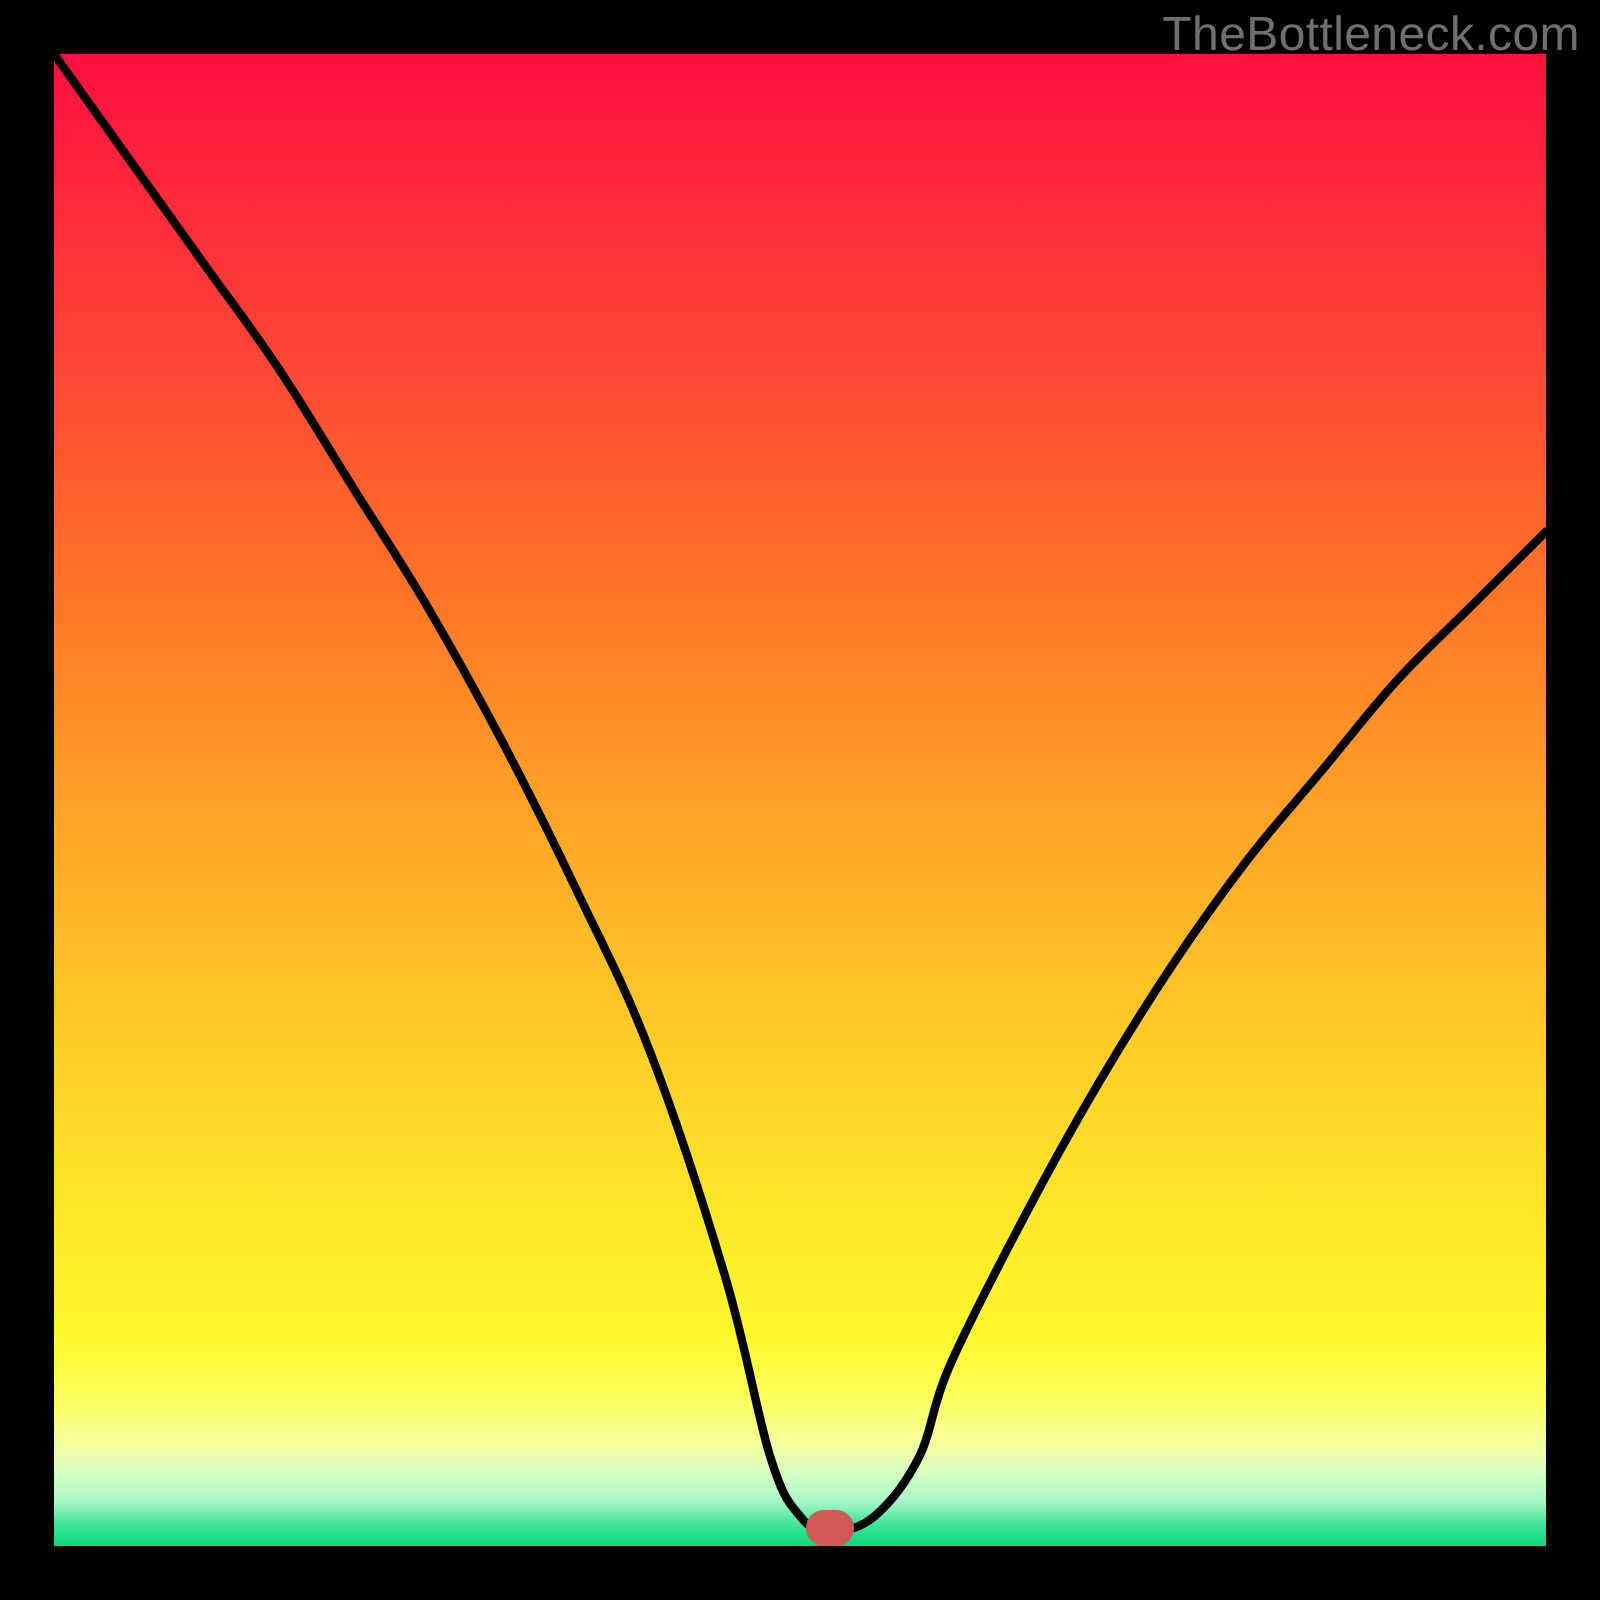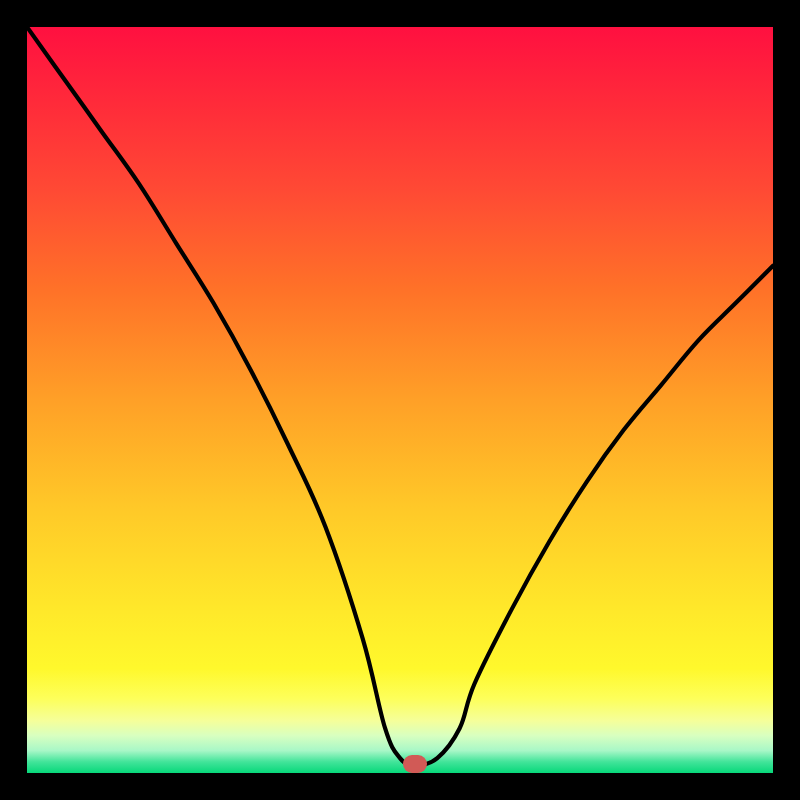--- a/index.html
+++ b/index.html
@@ -69,20 +69,21 @@
     position: absolute;
     left: 0; top: 0;
     width: 746px;
     height: 746px;
   }
 </style>
 </head>
 <body>
 
 <div class="frame">
+  <div class="watermark">TheBottleneck.com</div>
 
   <div class="plot">
     <div class="gradient"></div>
 
     <svg class="curve" viewBox="0 0 746 746" preserveAspectRatio="none">
       <path id="curve-path" fill="none" stroke="#000" stroke-width="4.2" stroke-linecap="round" d="M 0 0 C 6.714 9.399599999999984, 23.872000000000003 33.4207999999999, 37.300000000000004 52.219999999999914 C 50.72800000000001 71.01919999999993, 61.17200000000001 85.64080000000004, 74.60000000000001 104.44000000000005 C 88.028 123.23920000000007, 98.472 136.51799999999997, 111.89999999999999 156.65999999999997 C 125.32799999999999 176.80199999999996, 135.77200000000002 194.85520000000002, 149.20000000000002 216.34000000000003 C 162.62800000000001 237.82480000000004, 173.072 253.1924, 186.5 276.02 C 199.928 298.84759999999994, 210.37199999999999 317.6468, 223.79999999999998 343.15999999999997 C 237.22799999999998 368.67319999999995, 247.67199999999997 389.5612, 261.09999999999997 417.76 C 274.52799999999996 445.9588, 284.97200000000004 464.9072, 298.40000000000003 499.82 C 311.82800000000003 534.7328, 324.9576 575.4644000000001, 335.7 611.72 C 346.44239999999996 647.9756, 351.366 679.7552000000001, 358.08 701.24 C 364.794 722.7248, 367.6288 724.3660000000001, 373 731.08 C 378.3712 737.794, 381.206 738.54, 387.92 738.54 C 394.634 738.54, 402.2432 737.794, 410.3 731.08 C 418.3568 724.3660000000001, 425.96599999999995 714.668, 432.67999999999995 701.24 C 439.39399999999995 687.812, 438.20039999999995 677.9648, 447.59999999999997 656.48 C 456.9996 634.9952000000001, 471.47200000000004 607.3932, 484.90000000000003 581.88 C 498.32800000000003 556.3668, 508.77199999999993 537.5676, 522.1999999999999 514.74 C 535.6279999999999 491.9124, 546.072 475.202, 559.5 455.06 C 572.928 434.918, 583.3720000000001 420.29639999999995, 596.8000000000001 402.84 C 610.2280000000001 385.3836, 620.672 374.19359999999995, 634.1 358.08 C 647.528 341.9664, 657.972 328.09080000000006, 671.4 313.32000000000005 C 684.828 298.54920000000004, 695.2719999999999 289.448, 708.6999999999999 276.02 C 722.1279999999999 262.592, 739.286 245.43399999999997, 746 238.71999999999997"></path>
     </svg>
 
     <div id="marker-dot" class="dot" style="left: 375.92px; top: 728px;"></div>
   </div>

